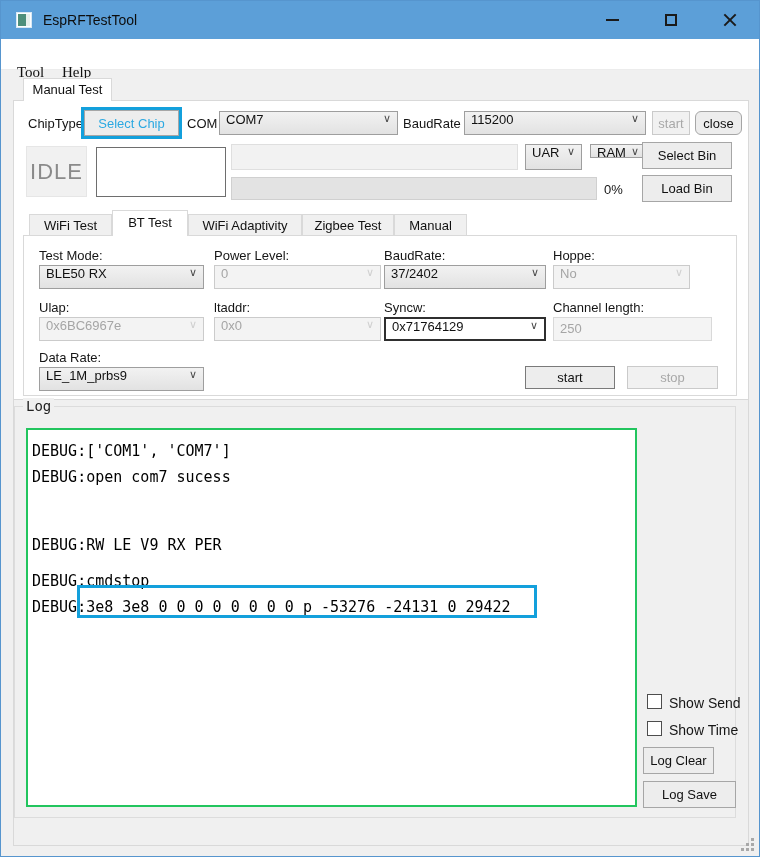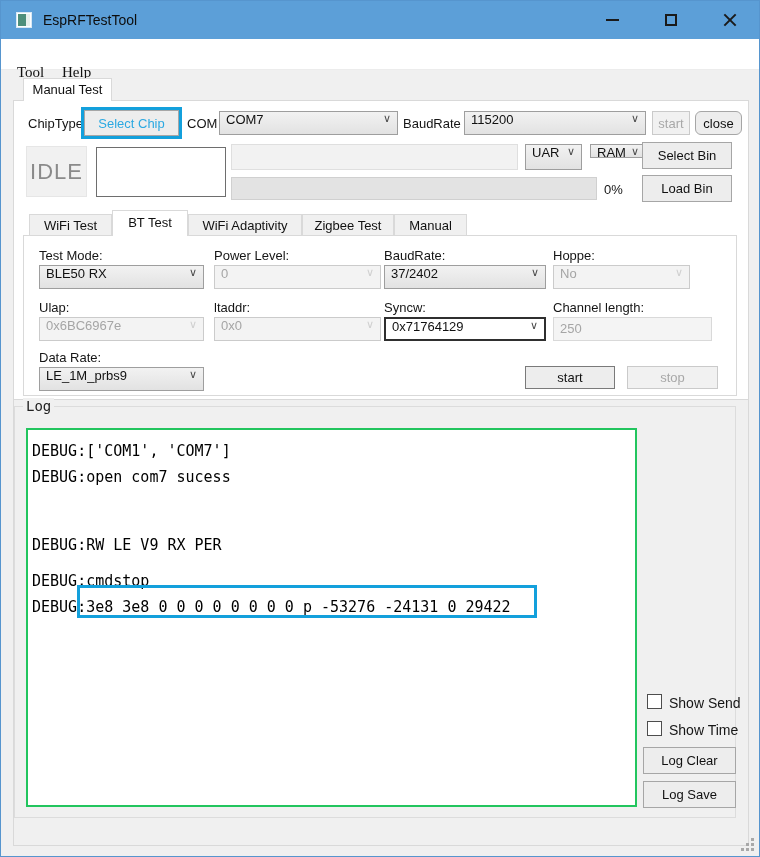--- a/index.html
+++ b/index.html
@@ -108,21 +108,21 @@
   #log-area { left:25px; top:427px; width:611px; height:379px; background:#fff; border:2px solid #22c55e; z-index:2; overflow:hidden; }
   .log-line { position:absolute; left:4px; font-size:15px; line-height:26px; white-space:pre; color:#000; }
   #ll0 { top:8px; } #ll1 { top:34px; } #ll2 { top:60px; } #ll3 { top:102px; }
   #ll4 { top:112px; } #ll5 { top:138px; } #ll6 { top:164px; }
   #log-highlight { left:76px; top:584px; width:460px; height:33px; border:3px solid #13A0DC; z-index:3; }
 
   #show-send-box { left:646px; top:693px; }
   #show-send-label { left:668px; top:694px; font-size:14px; }
   #show-time-box { left:646px; top:720px; }
   #show-time-label { left:668px; top:721px; font-size:14px; }
-  #log-clear-btn { left:642px; top:746px; width:93px; height:27px; }
+  #log-clear-btn { left:642px; top:746px; width:71px; height:27px; }
   #log-save-btn { left:642px; top:780px; width:93px; height:27px; }
 
   
   #resize-grip { right:5px; bottom:5px; width:13px; height:13px; z-index:2; }
   #resize-grip i { position:absolute; width:3px; height:3px; background:#A9A9A9; }
   #resize-grip i:nth-child(1){ right:0; bottom:0; } #resize-grip i:nth-child(2){ right:5px; bottom:0; }
   #resize-grip i:nth-child(3){ right:10px; bottom:0; } #resize-grip i:nth-child(4){ right:0; bottom:5px; }
   #resize-grip i:nth-child(5){ right:5px; bottom:5px; } #resize-grip i:nth-child(6){ right:0; bottom:10px; }
 </style>
 </head>

